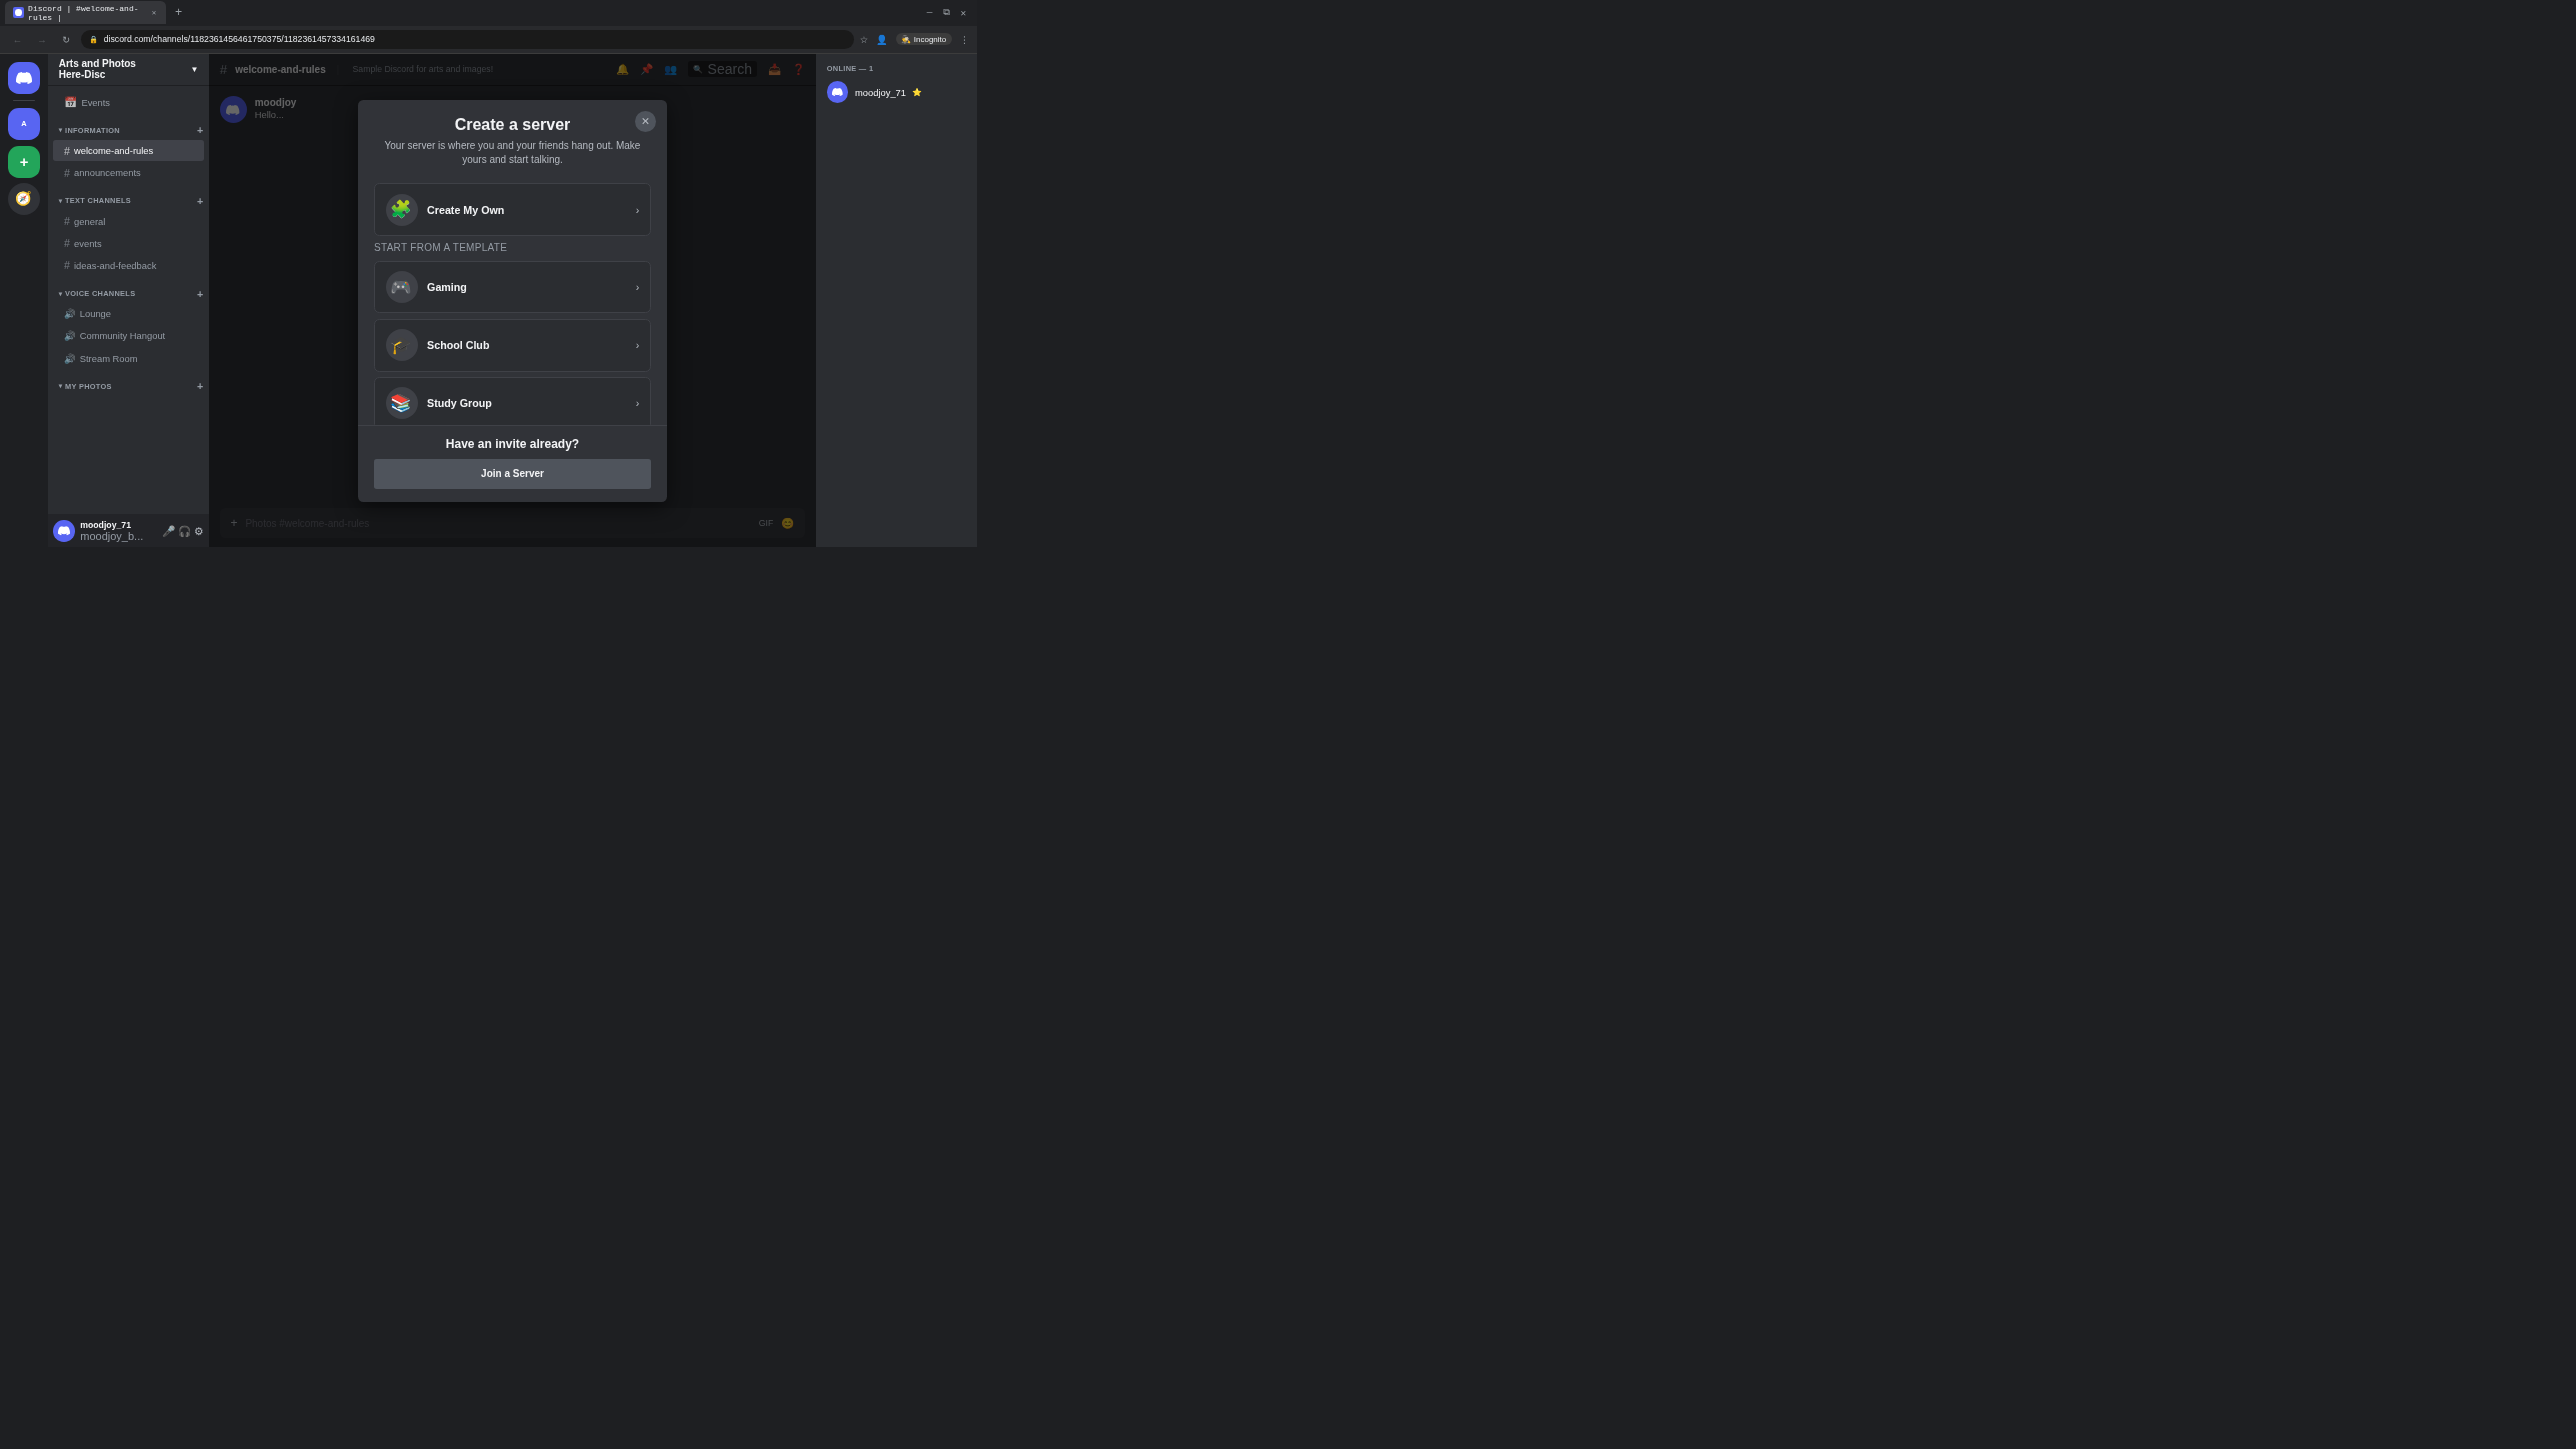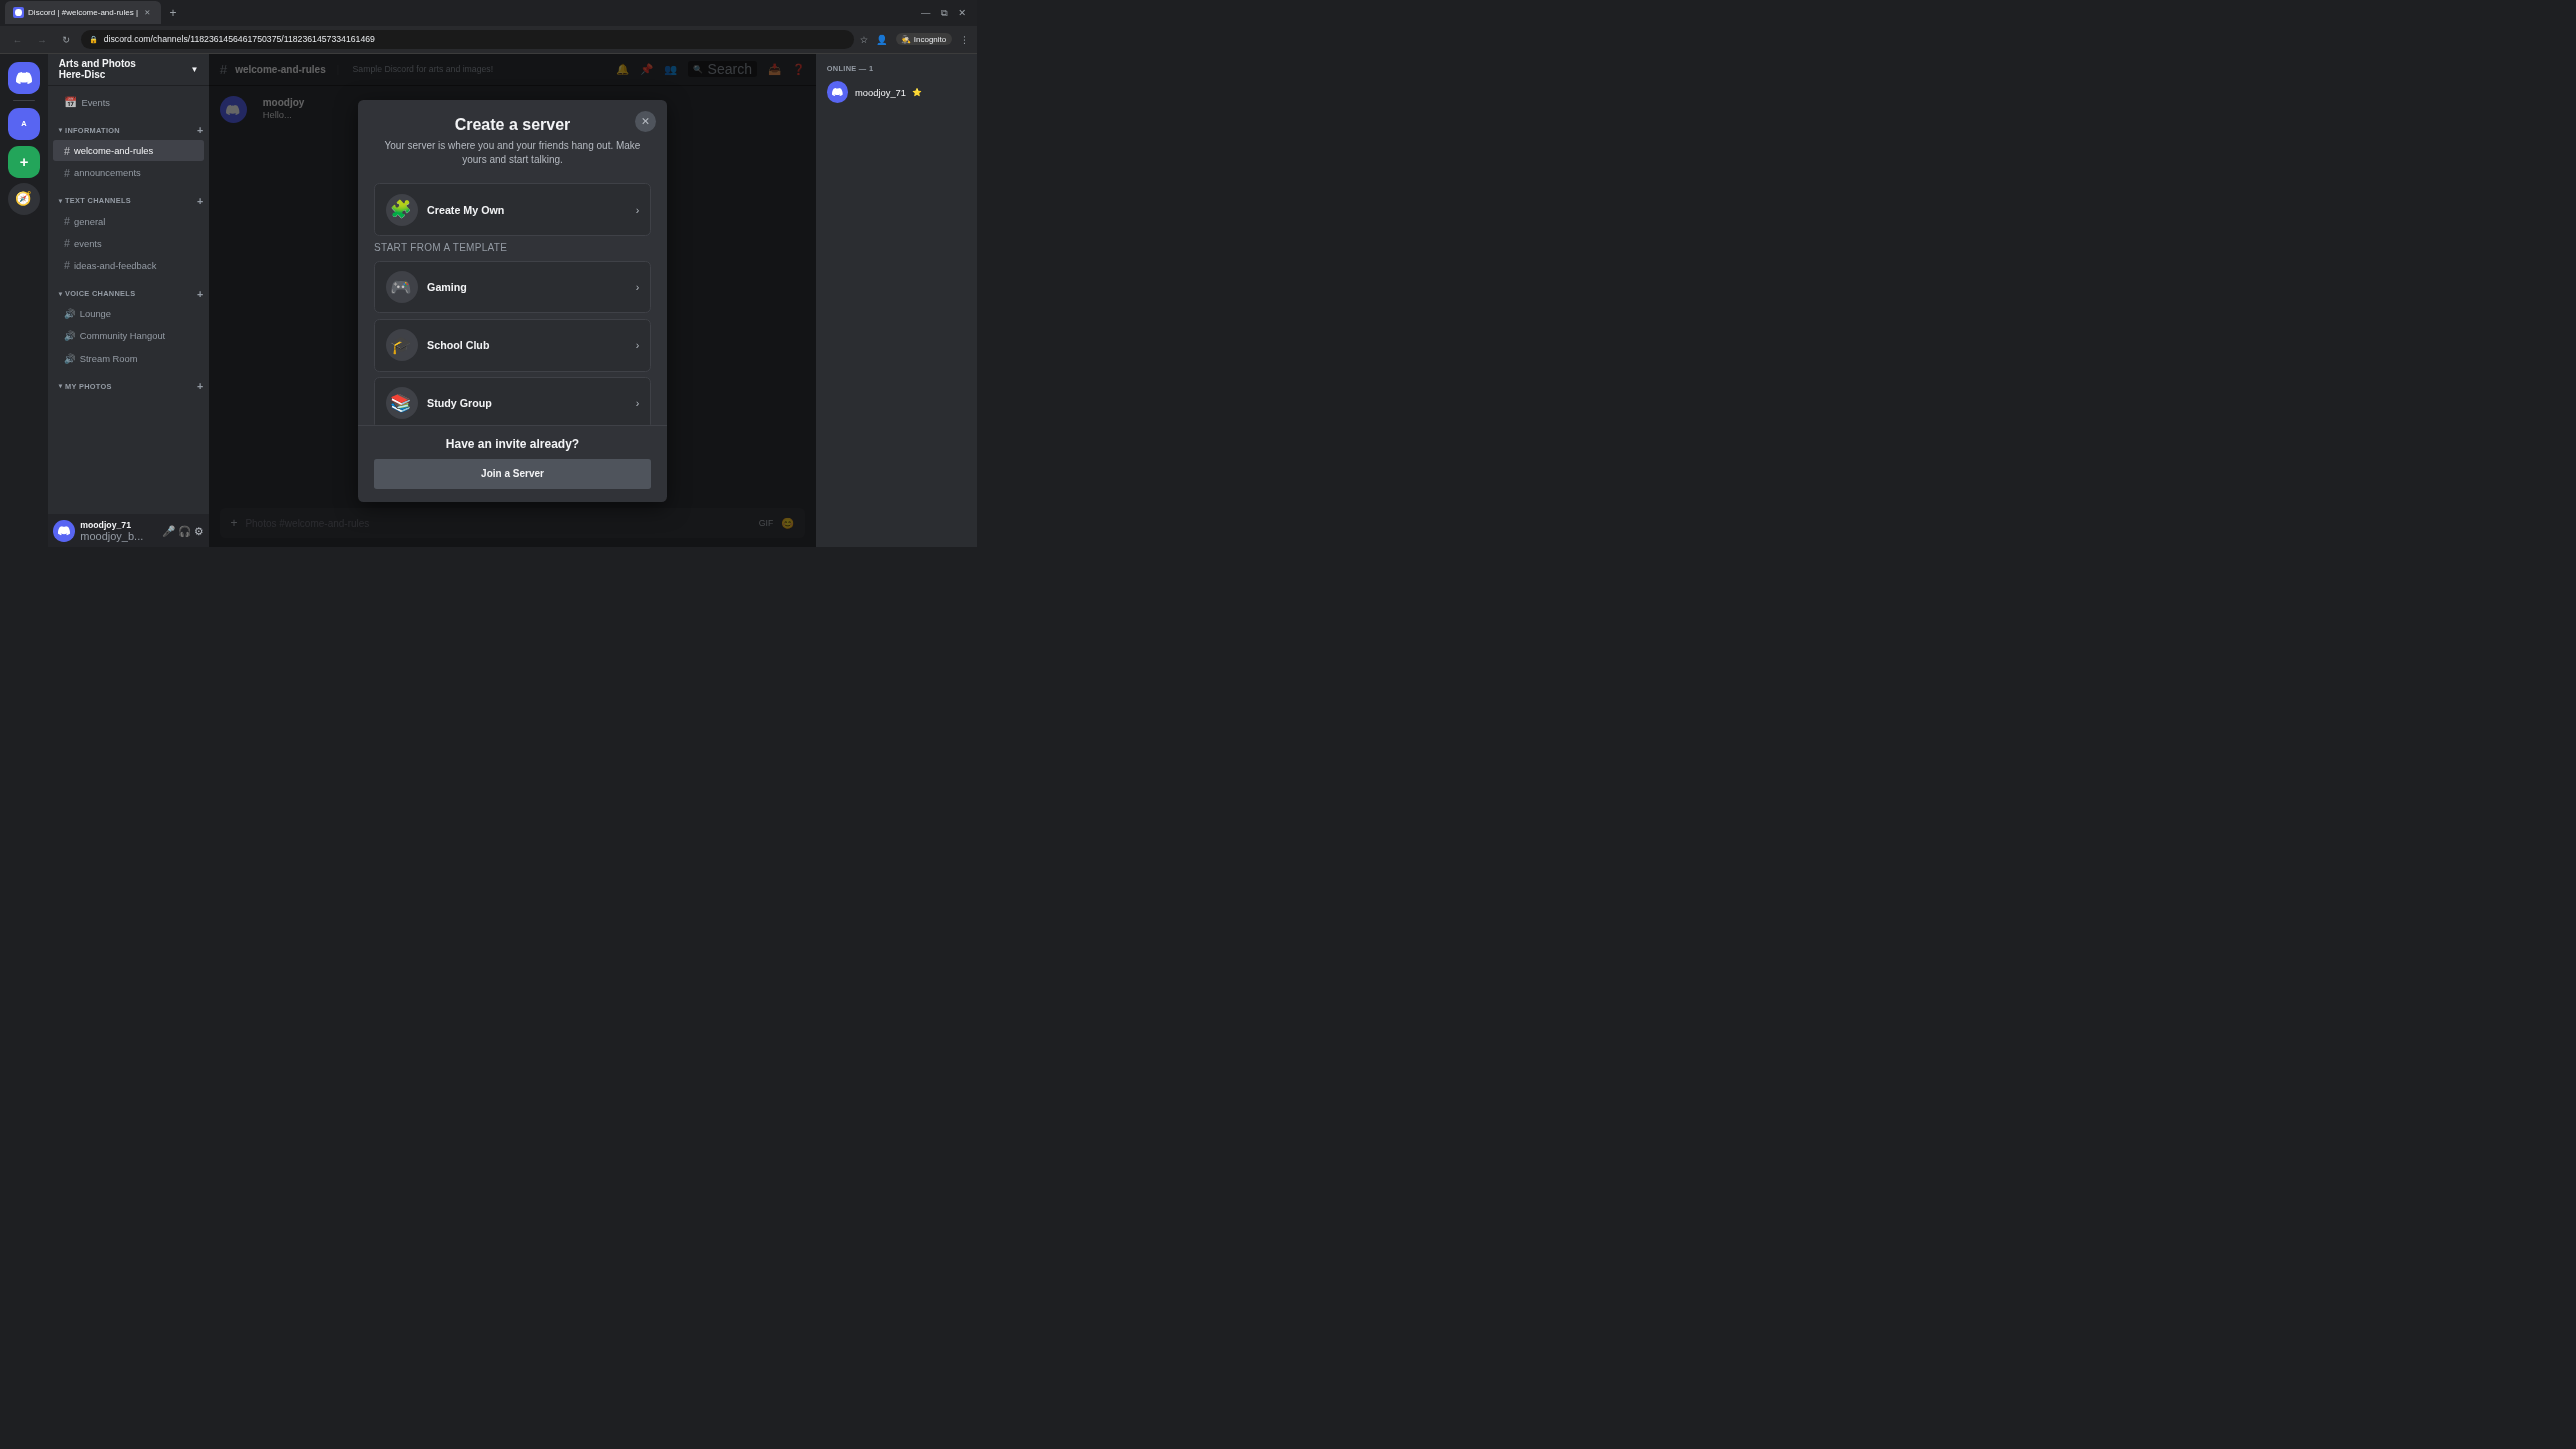--- a/index.html
+++ b/index.html
@@ -18,20 +18,21 @@
       background: #202124;
       border-bottom: 0.7px solid #3c3c3c;
     }
     .tab-bar {
       display: flex;
       align-items: center;
       height: 25.5px;
       padding: 0 5.4px;
       gap: 2.7px;
       background: #202124;
+      font-family: Liberation Mono, monospace;
     }
     .tab-favicon {
       width: 10.7px;
       height: 10.7px;
       background: #5865f2;
       border-radius: 2px;
       display: flex; align-items: center; justify-content: center;
       flex-shrink: 0;
     }
     .tab-favicon::after {
@@ -281,21 +282,21 @@
     .messages-area {
       flex: 1;
       overflow: hidden;
       padding: 10.7px;
       display: flex;
       flex-direction: column;
       gap: 10.7px;
     }
     .message {
       display: flex;
-      gap: 16px;
+      gap: 8px;
       align-items: flex-start;
     }
     .msg-avatar {
       width: 27px; height: 27px;
       border-radius: 50%;
       background: #5865f2;
       flex-shrink: 0;
     }
     .msg-content .msg-author { font-size: 10px; font-weight: 600; color: #f2f3f5; }
     .msg-content .msg-text { font-size: 9.4px; color: #dcddde; margin-top: 1.3px; }

